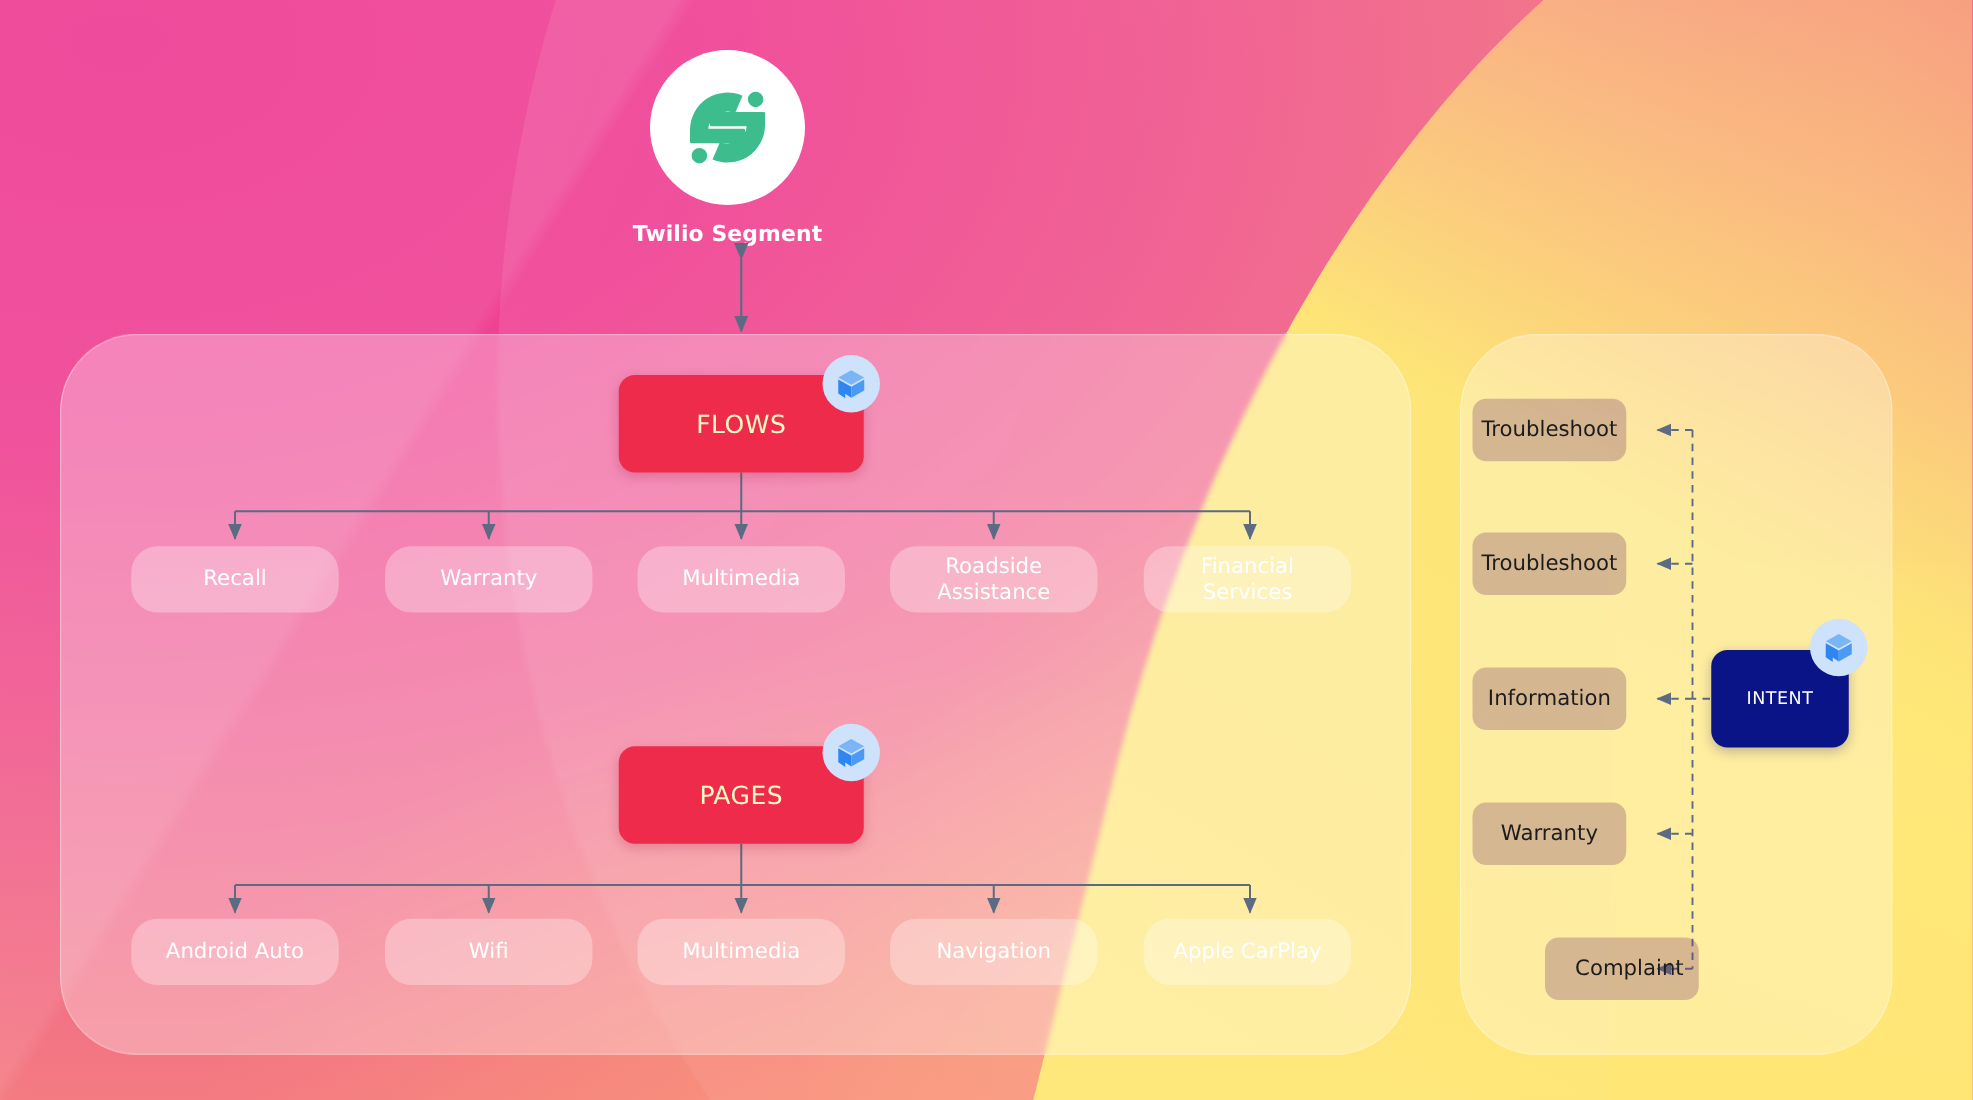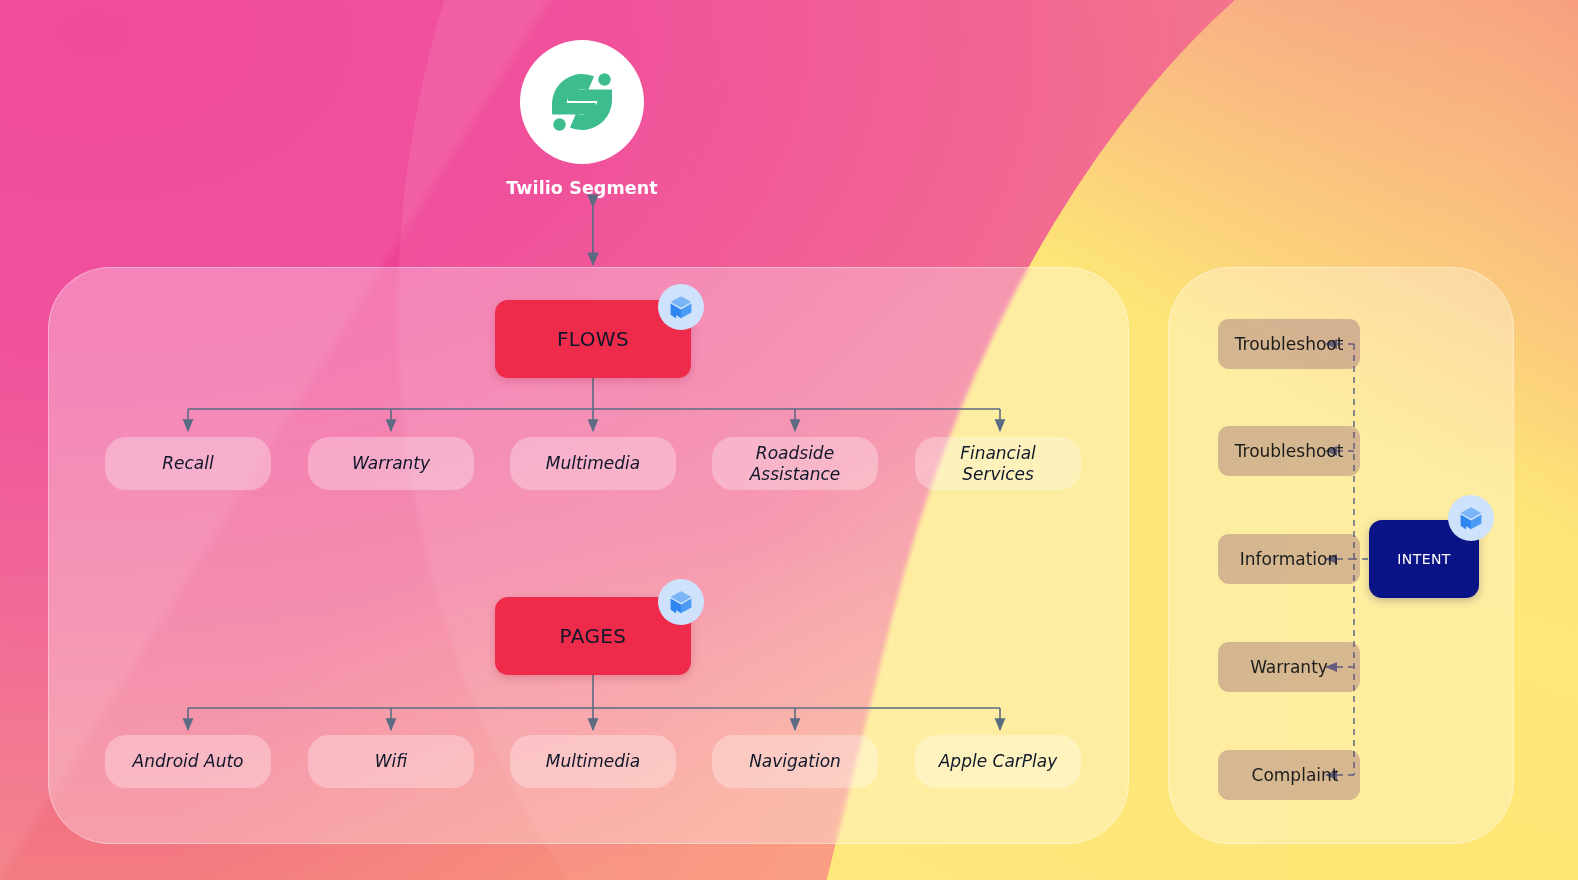--- a/index.html
+++ b/index.html
@@ -86,42 +86,40 @@
   .node {
     position: absolute;
     display: flex; align-items: center; justify-content: center;
     text-align: center;
     border-radius: 10px;
   }
   .node-root {
     width: 196px; height: 78px;
     background: #ee2b4a;
     border-radius: 13px;
-    color: #0f172a;
+    color: #fef9c3;
     font-size: 20px;
     letter-spacing: 0.4px;
     box-shadow: 0 3px 9px rgba(150,20,50,0.22);
   }
   .node-child {
     width: 166px; height: 53px;
     background: rgba(255,255,255,0.30);
     border-radius: 21px;
-    color: #0f172a;
+    color: #ffffff;
     font-size: 17px;
     line-height: 1.18;
     padding: 0 8px;
-    font-style: italic;
   }
   .node-intent-item {
-    width: 142px; height: 50px;
+    width: 123px; height: 50px;
     background: rgba(120,60,110,0.30);
     border-radius: 11px;
     color: #1c1c1c;
     font-size: 17px;
-    margin-left: 40px;
   }
   .node-intent {
     width: 110px; height: 78px;
     background: #0b1487;
     border-radius: 13px;
     color: #ffffff;
     font-size: 14px;
     letter-spacing: 0.4px;
     box-shadow: 0 3px 9px rgba(20,20,90,0.25);
   }
@@ -284,15 +282,15 @@
 </div>
 <div class="node node-intent-item" style="left:1178px; top:426px;">
   <span>Troubleshoot</span>
 </div>
 <div class="node node-intent-item" style="left:1178px; top:534px;">
   <span>Information</span>
 </div>
 <div class="node node-intent-item" style="left:1178px; top:642px;">
   <span>Warranty</span>
 </div>
-<div class="node node-intent-item" style="left:1178px; top:750px;padding-left:12px;">
+<div class="node node-intent-item" style="left:1236px; top:750px;padding-left:12px;">
   <span>Complaint</span>
 </div>
 
 </body></html>

